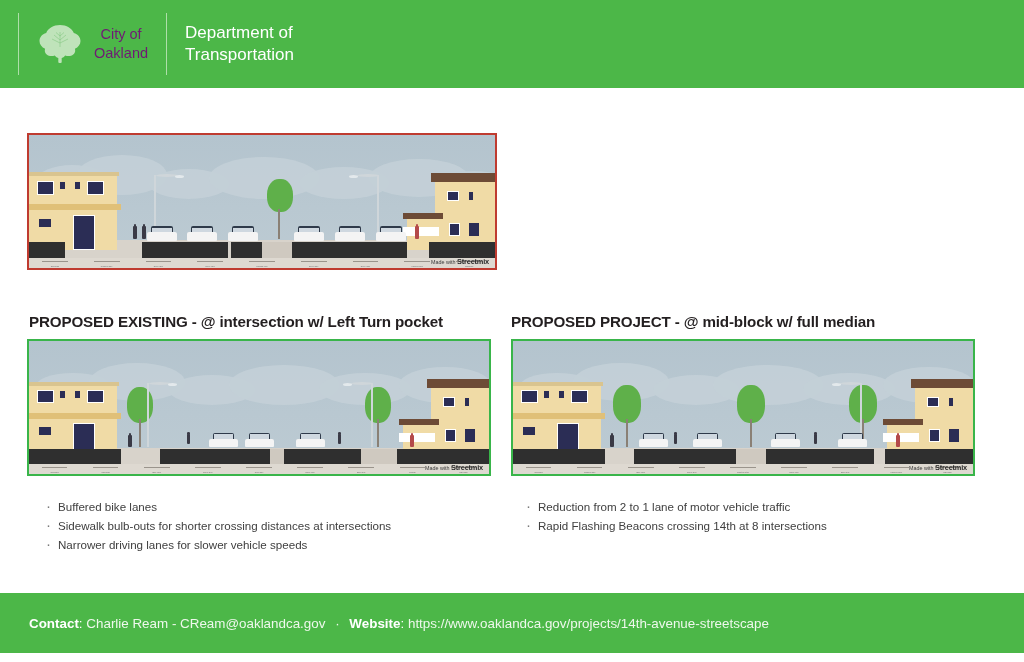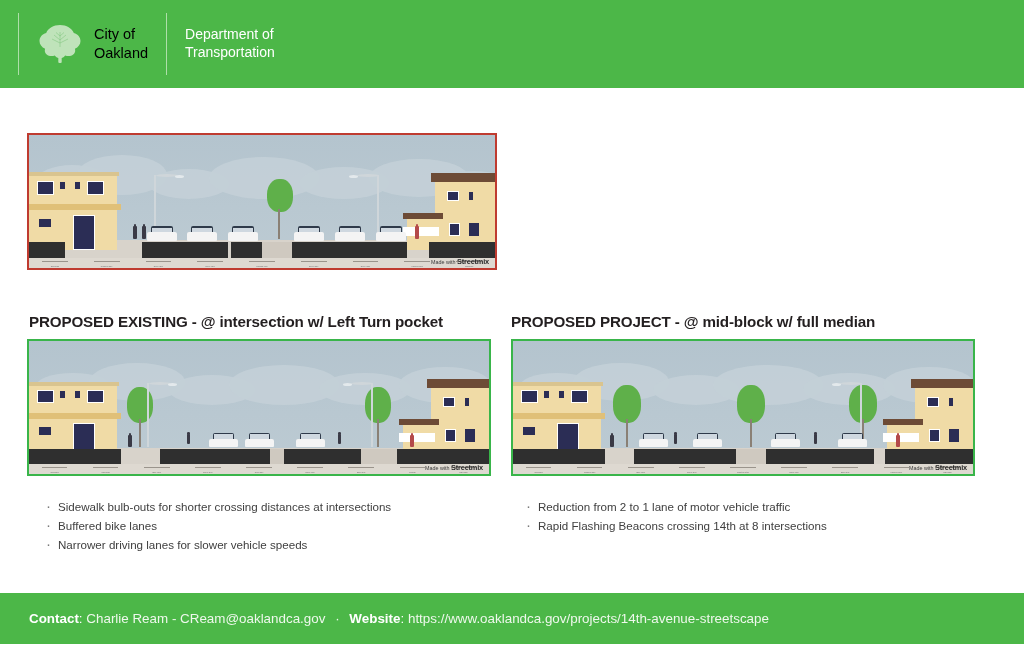--- a/index.html
+++ b/index.html
@@ -25,24 +25,24 @@
   .header-sub{
     color:#eaf7e8;font-size:12.6px;font-weight:400;line-height:1.2;margin:0;
   }
   .header-right{
     display:flex;align-items:stretch;height:62px;padding-right:22px;
   }
   .hdiv{width:1px;background:#bfe6bb;opacity:.85;margin:0 18px;}
   .logo-block{display:flex;align-items:center;gap:11px;}
   .oak-logo{width:46px;height:44px;flex:0 0 auto;}
   .logo-text{
-    color:#000000;font-size:14.5px;line-height:1.28;font-weight:400;white-space:nowrap;
+    color:#701a75;font-size:14.5px;line-height:1.28;font-weight:400;white-space:nowrap;text-align:center;
   }
   .dept-text{
-    color:#ffffff;font-size:14px;line-height:1.28;font-weight:400;white-space:nowrap;
+    color:#ffffff;font-size:17px;line-height:1.28;font-weight:400;white-space:nowrap;
     display:flex;align-items:center;
   }
 
   
   .content{position:absolute;left:0;top:88px;width:1024px;height:505px;background:#fff;}
 
   .sec-title{
     font-size:15.2px;font-weight:bold;color:#231f20;letter-spacing:-0.15px;
     margin:0;white-space:nowrap;
   }
@@ -109,21 +109,21 @@
   .bullets li{
     position:relative;font-size:11.6px;color:#404040;line-height:1.0;
     padding-left:14px;margin-bottom:7.5px;white-space:nowrap;
   }
   .bullets li:before{
     content:"\00b7";position:absolute;left:2px;top:-3px;font-size:15px;color:#7a7a7a;
   }
 
   
   .footer{
-    position:absolute;left:0;top:593px;width:1024px;height:51px;background:#4CB748;
+    position:absolute;left:0;top:593px;width:1024px;height:60px;background:#4CB748;
     display:flex;align-items:center;
   }
   .footer-inner{padding-left:29px;color:#ffffff;font-size:13.4px;white-space:nowrap;}
   .footer-inner b{font-weight:bold;}
   .footer-inner .lite{color:#eef8ec;font-weight:400;}
   .footer-sep{padding:0 6px;color:#eef8ec;}
 </style>
 </head>
 <body>
 
@@ -543,22 +543,22 @@
           <div class="car-win"></div>
         </div>
 
       <div class="madewith" style="right:6px;bottom:2px;">
         <span class="mw">Made with</span>
         <b>Streetmix</b>
       </div>
     </div>
 
     <ul class="bullets" style="left:44px;top:413px;">
+      <li>Buffered bike lanes</li>
       <li>Sidewalk bulb-outs for shorter crossing distances at intersections</li>
-      <li>Buffered bike lanes</li>
       <li>Narrower driving lanes for slower vehicle speeds</li>
     </ul>
 
     <ul class="bullets" style="left:524px;top:413px;">
       <li>Reduction from 2 to 1 lane of motor vehicle traffic</li>
       <li>Rapid Flashing Beacons crossing 14th at 8 intersections</li>
     </ul>
 
   </div>
 

